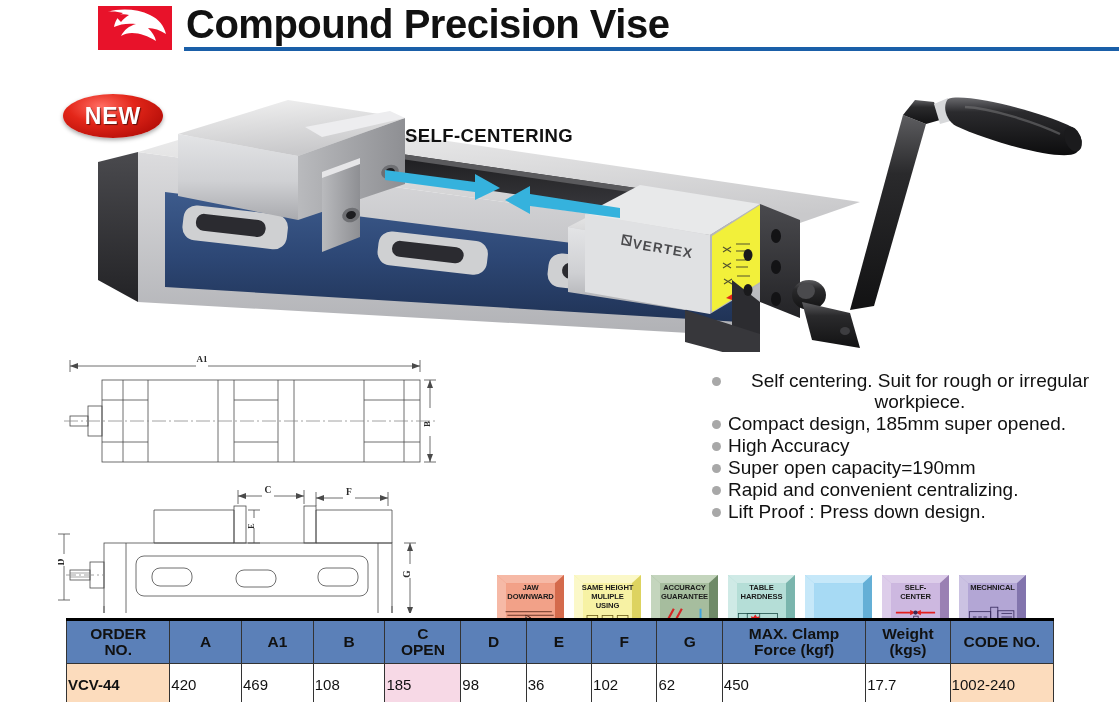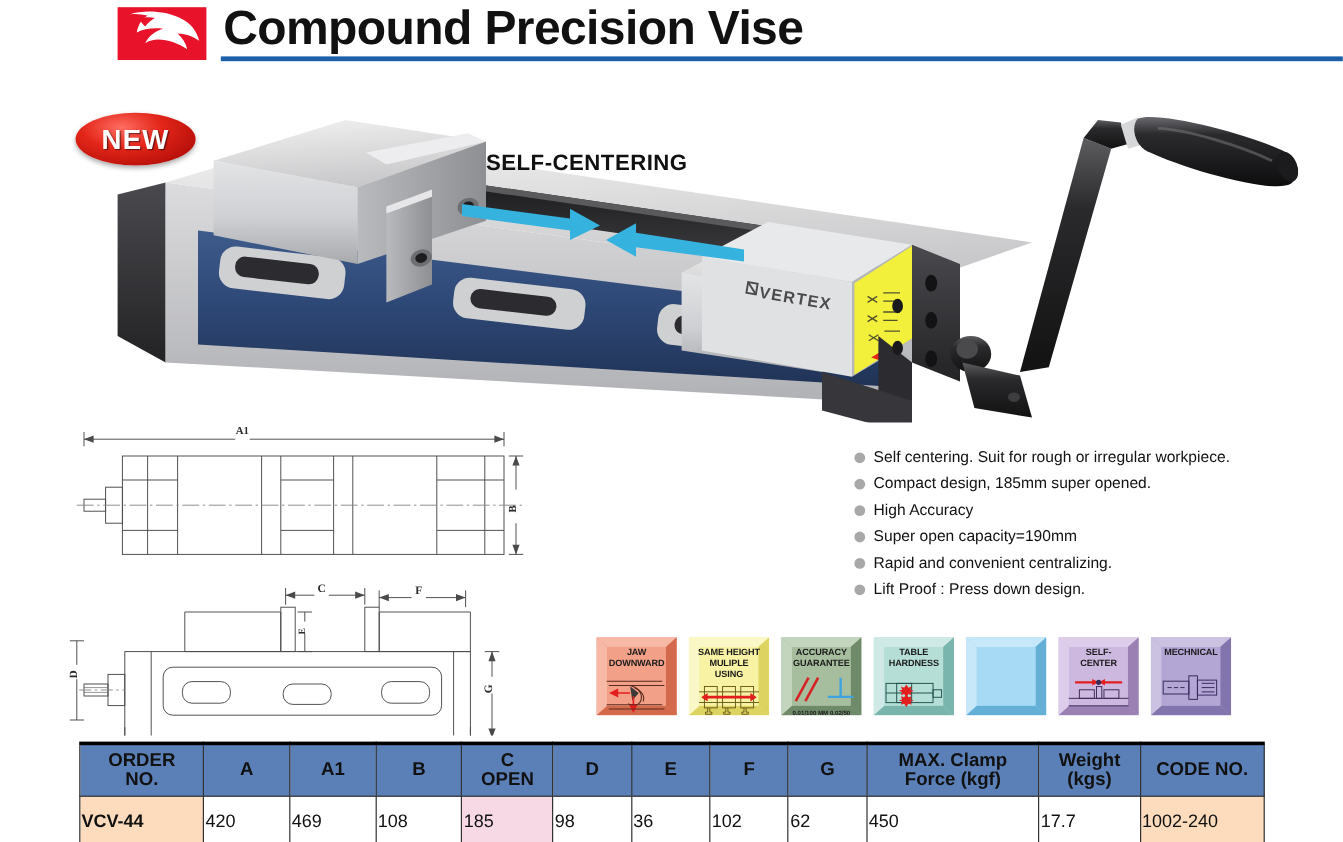--- a/index.html
+++ b/index.html
@@ -41,27 +41,27 @@
   
   #drawings{position:absolute;left:58px;top:348px;width:430px;height:265px;}
 
   
   #features{position:absolute;left:712px;top:370px;width:400px;}
   .feat{display:flex;align-items:flex-start;margin-bottom:1px;}
   .feat .dot{
     width:9px;height:9px;border-radius:50%;background:#a8a8a8;flex:0 0 auto;
     margin-top:7px;margin-right:7px;
   }
-  .feat .txt{font-size:13px;line-height:21px;color:#111;}
+  .feat .txt{font-size:19px;line-height:21px;color:#111;text-align:center;}
 
   
   #badges{position:absolute;left:497px;top:531px;width:615px;height:72px;display:flex;gap:10px;}
   .badge{
     position:relative;width:67px;height:72px;flex:0 0 auto;
-    padding:4px;box-sizing:border-box;
+    padding:4px;box-sizing:border-box;margin-top:44px;
   }
   .badge .frame{
     position:absolute;inset:0;
     clip-path:polygon(0 0,100% 0,100% 100%,0 100%);
   }
   .badge .inner{
     position:absolute;left:5px;top:5px;right:5px;bottom:5px;
     display:flex;flex-direction:column;align-items:center;
     overflow:hidden;
   }

